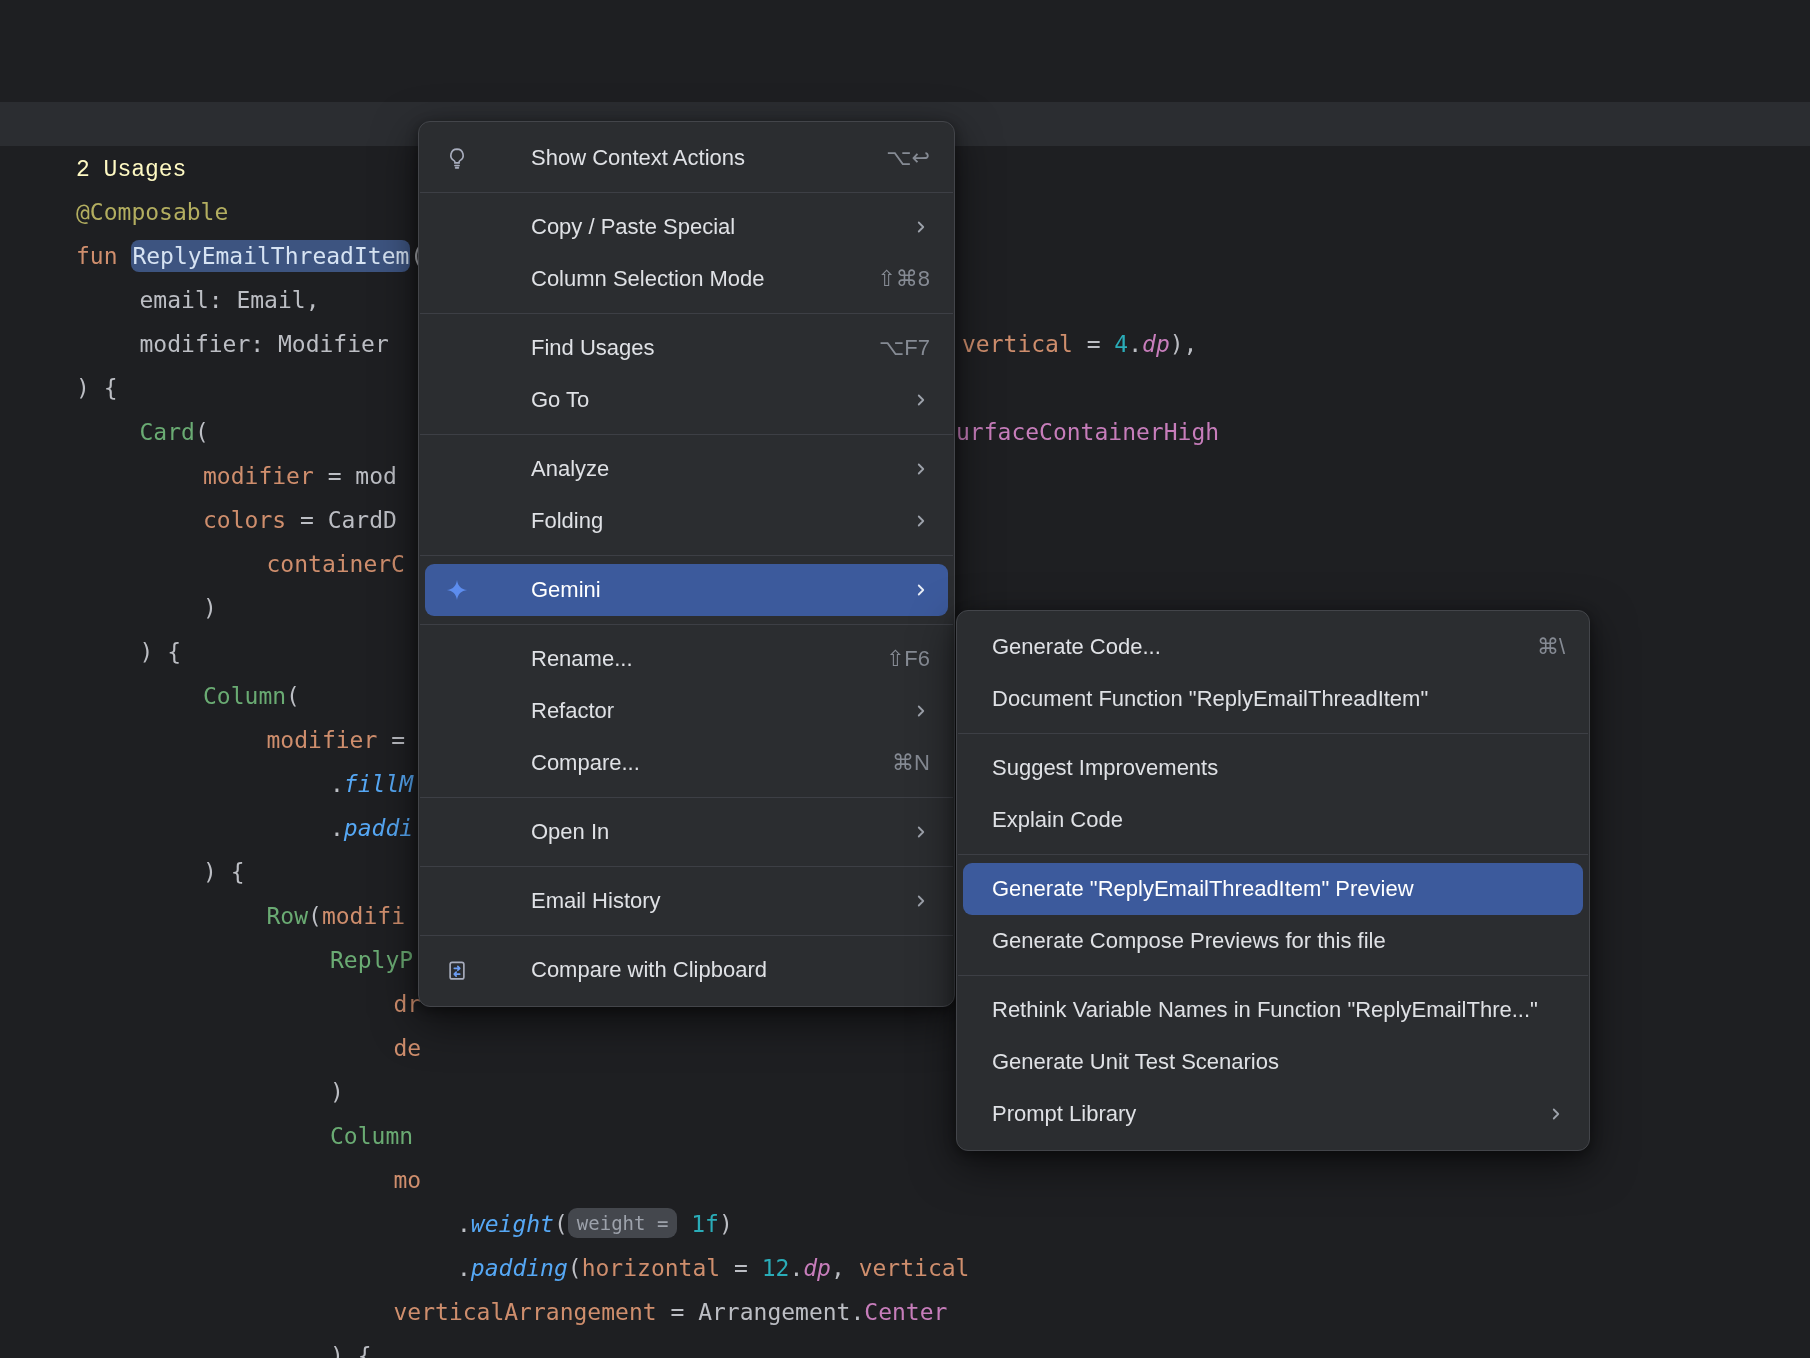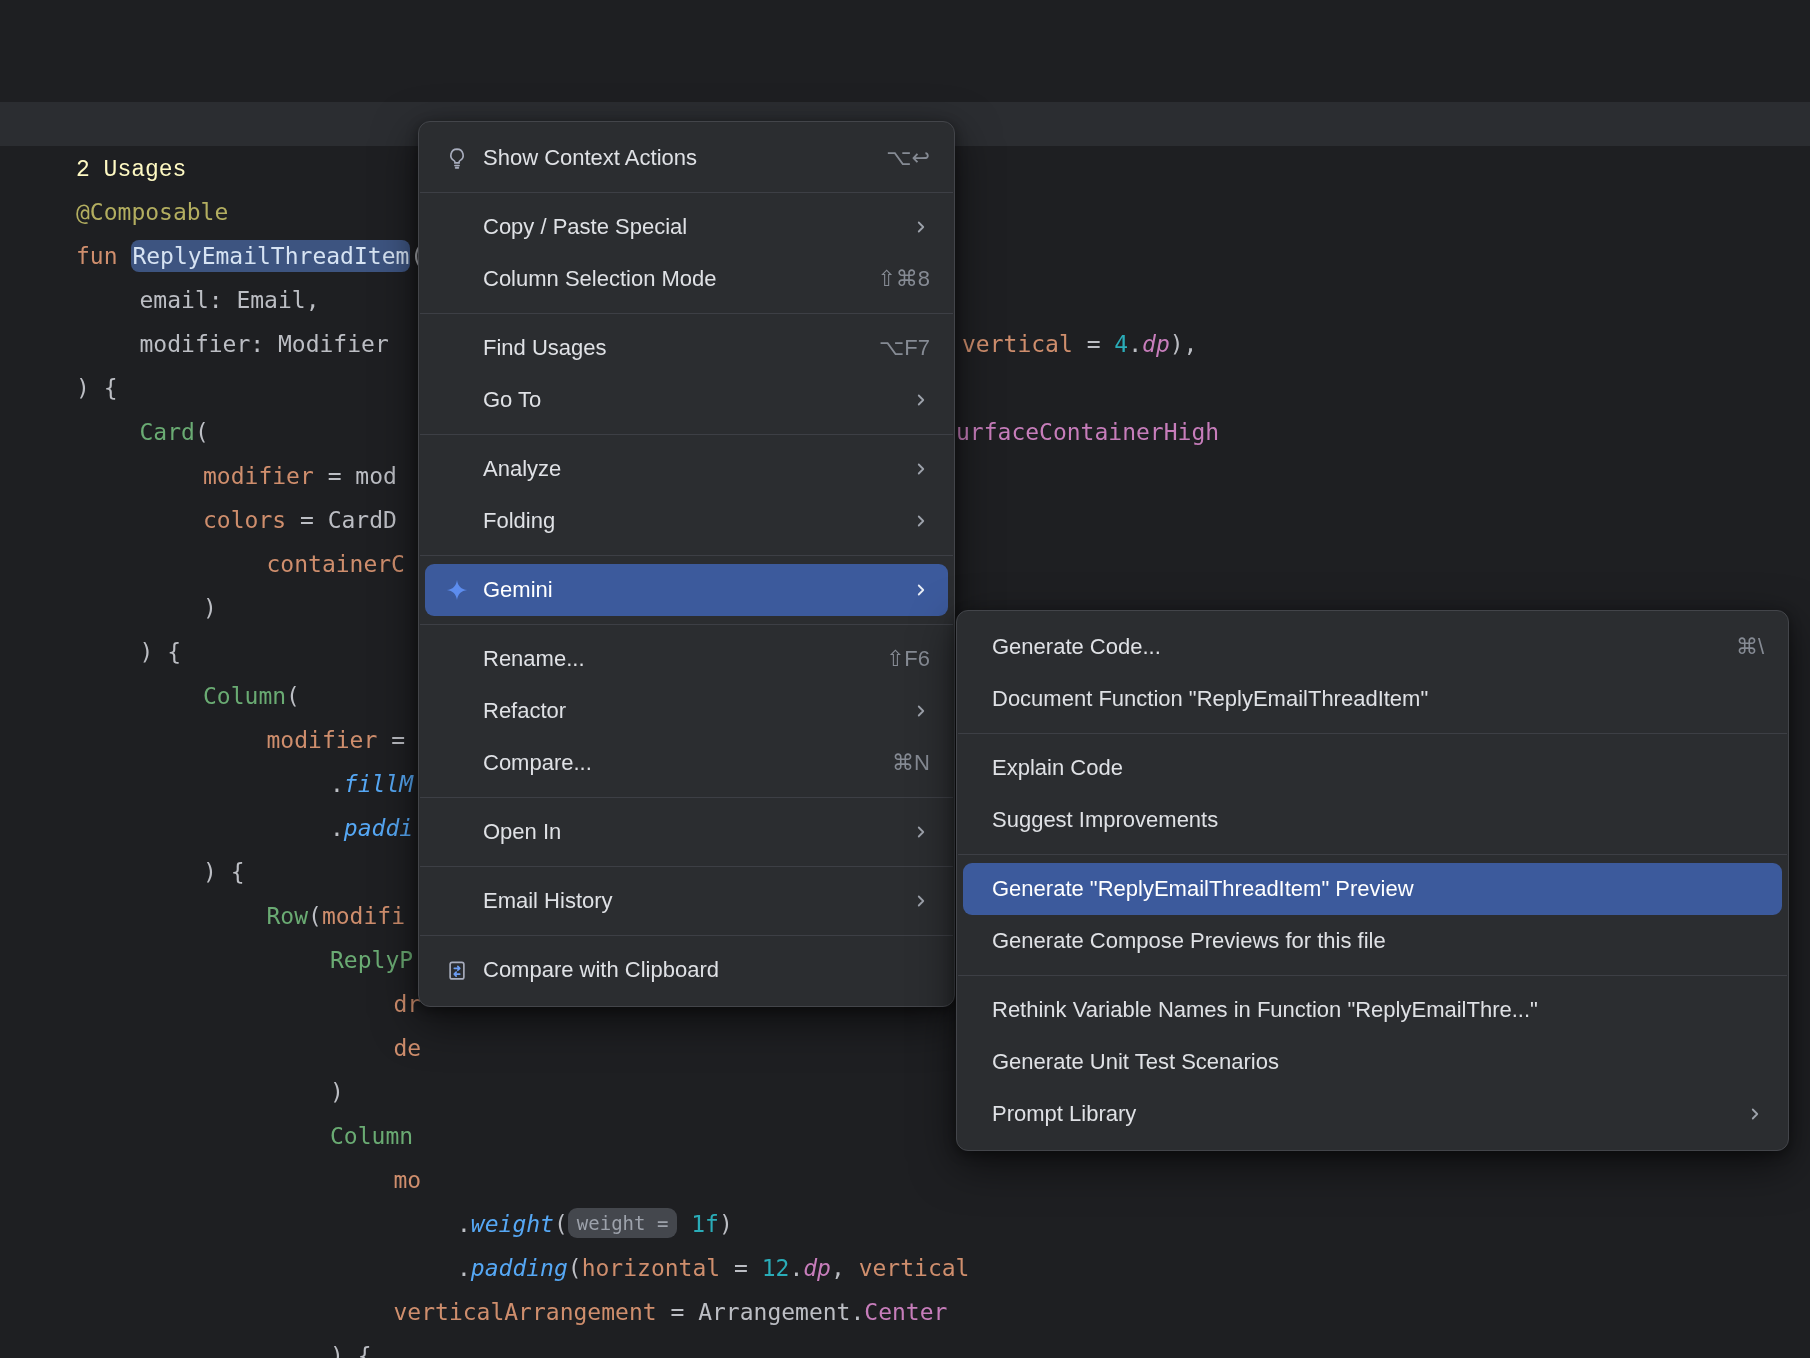--- a/index.html
+++ b/index.html
@@ -55,27 +55,27 @@
   }
 
   
   .popup{
     position:absolute;background:var(--menu-bg);
     border:1px solid var(--menu-border);border-radius:12px;
     padding:10px 0;
     box-shadow:0 14px 44px rgba(0,0,0,.55),0 3px 12px rgba(0,0,0,.4);
   }
   #main-menu{left:418px;top:121px;width:537px;z-index:10;}
-  #gemini-menu{left:956px;top:610px;width:833px;z-index:11;}
+  #gemini-menu{left:956px;top:610px;width:634px;z-index:11;}
 
   .mi{
     height:52px;margin:0 6px;border-radius:9px;
     display:flex;align-items:center;
     padding:0 18px 0 20px;
-    color:#DFE1E5;font-size:22px;cursor:default;
+    color:#DFE1E5;font-size:22px;cursor:default;gap:48px;
   }
   #gemini-menu .mi{padding-left:29px;}
   .mi.selected{background:var(--selection-blue);color:#FFFFFF;}
   .mi-icon{
     width:24px;height:24px;margin-right:14px;flex:0 0 24px;
     display:flex;align-items:center;justify-content:center;
   }
   .mi-icon svg{width:22px;height:22px;display:block;}
   .mi-label{flex:1;white-space:nowrap;overflow:hidden;}
   .mi-sc{
@@ -230,24 +230,24 @@
 <div id="gemini-menu" class="popup">
     <div class="mi">
       <span class="mi-label">Generate Code...</span>
       <span class="mi-sc">⌘\</span>
     </div>
     <div class="mi">
       <span class="mi-label">Document Function "ReplyEmailThreadItem"</span>
     </div>
     <div class="sep"></div>
     <div class="mi">
+      <span class="mi-label">Suggest Improvements</span>
+    </div>
+    <div class="mi">
       <span class="mi-label">Explain Code</span>
-    </div>
-    <div class="mi">
-      <span class="mi-label">Suggest Improvements</span>
     </div>
     <div class="sep"></div>
     <div class="mi selected">
       <span class="mi-label">Generate "ReplyEmailThreadItem" Preview</span>
     </div>
     <div class="mi">
       <span class="mi-label">Generate Compose Previews for this file</span>
     </div>
     <div class="sep"></div>
     <div class="mi">

